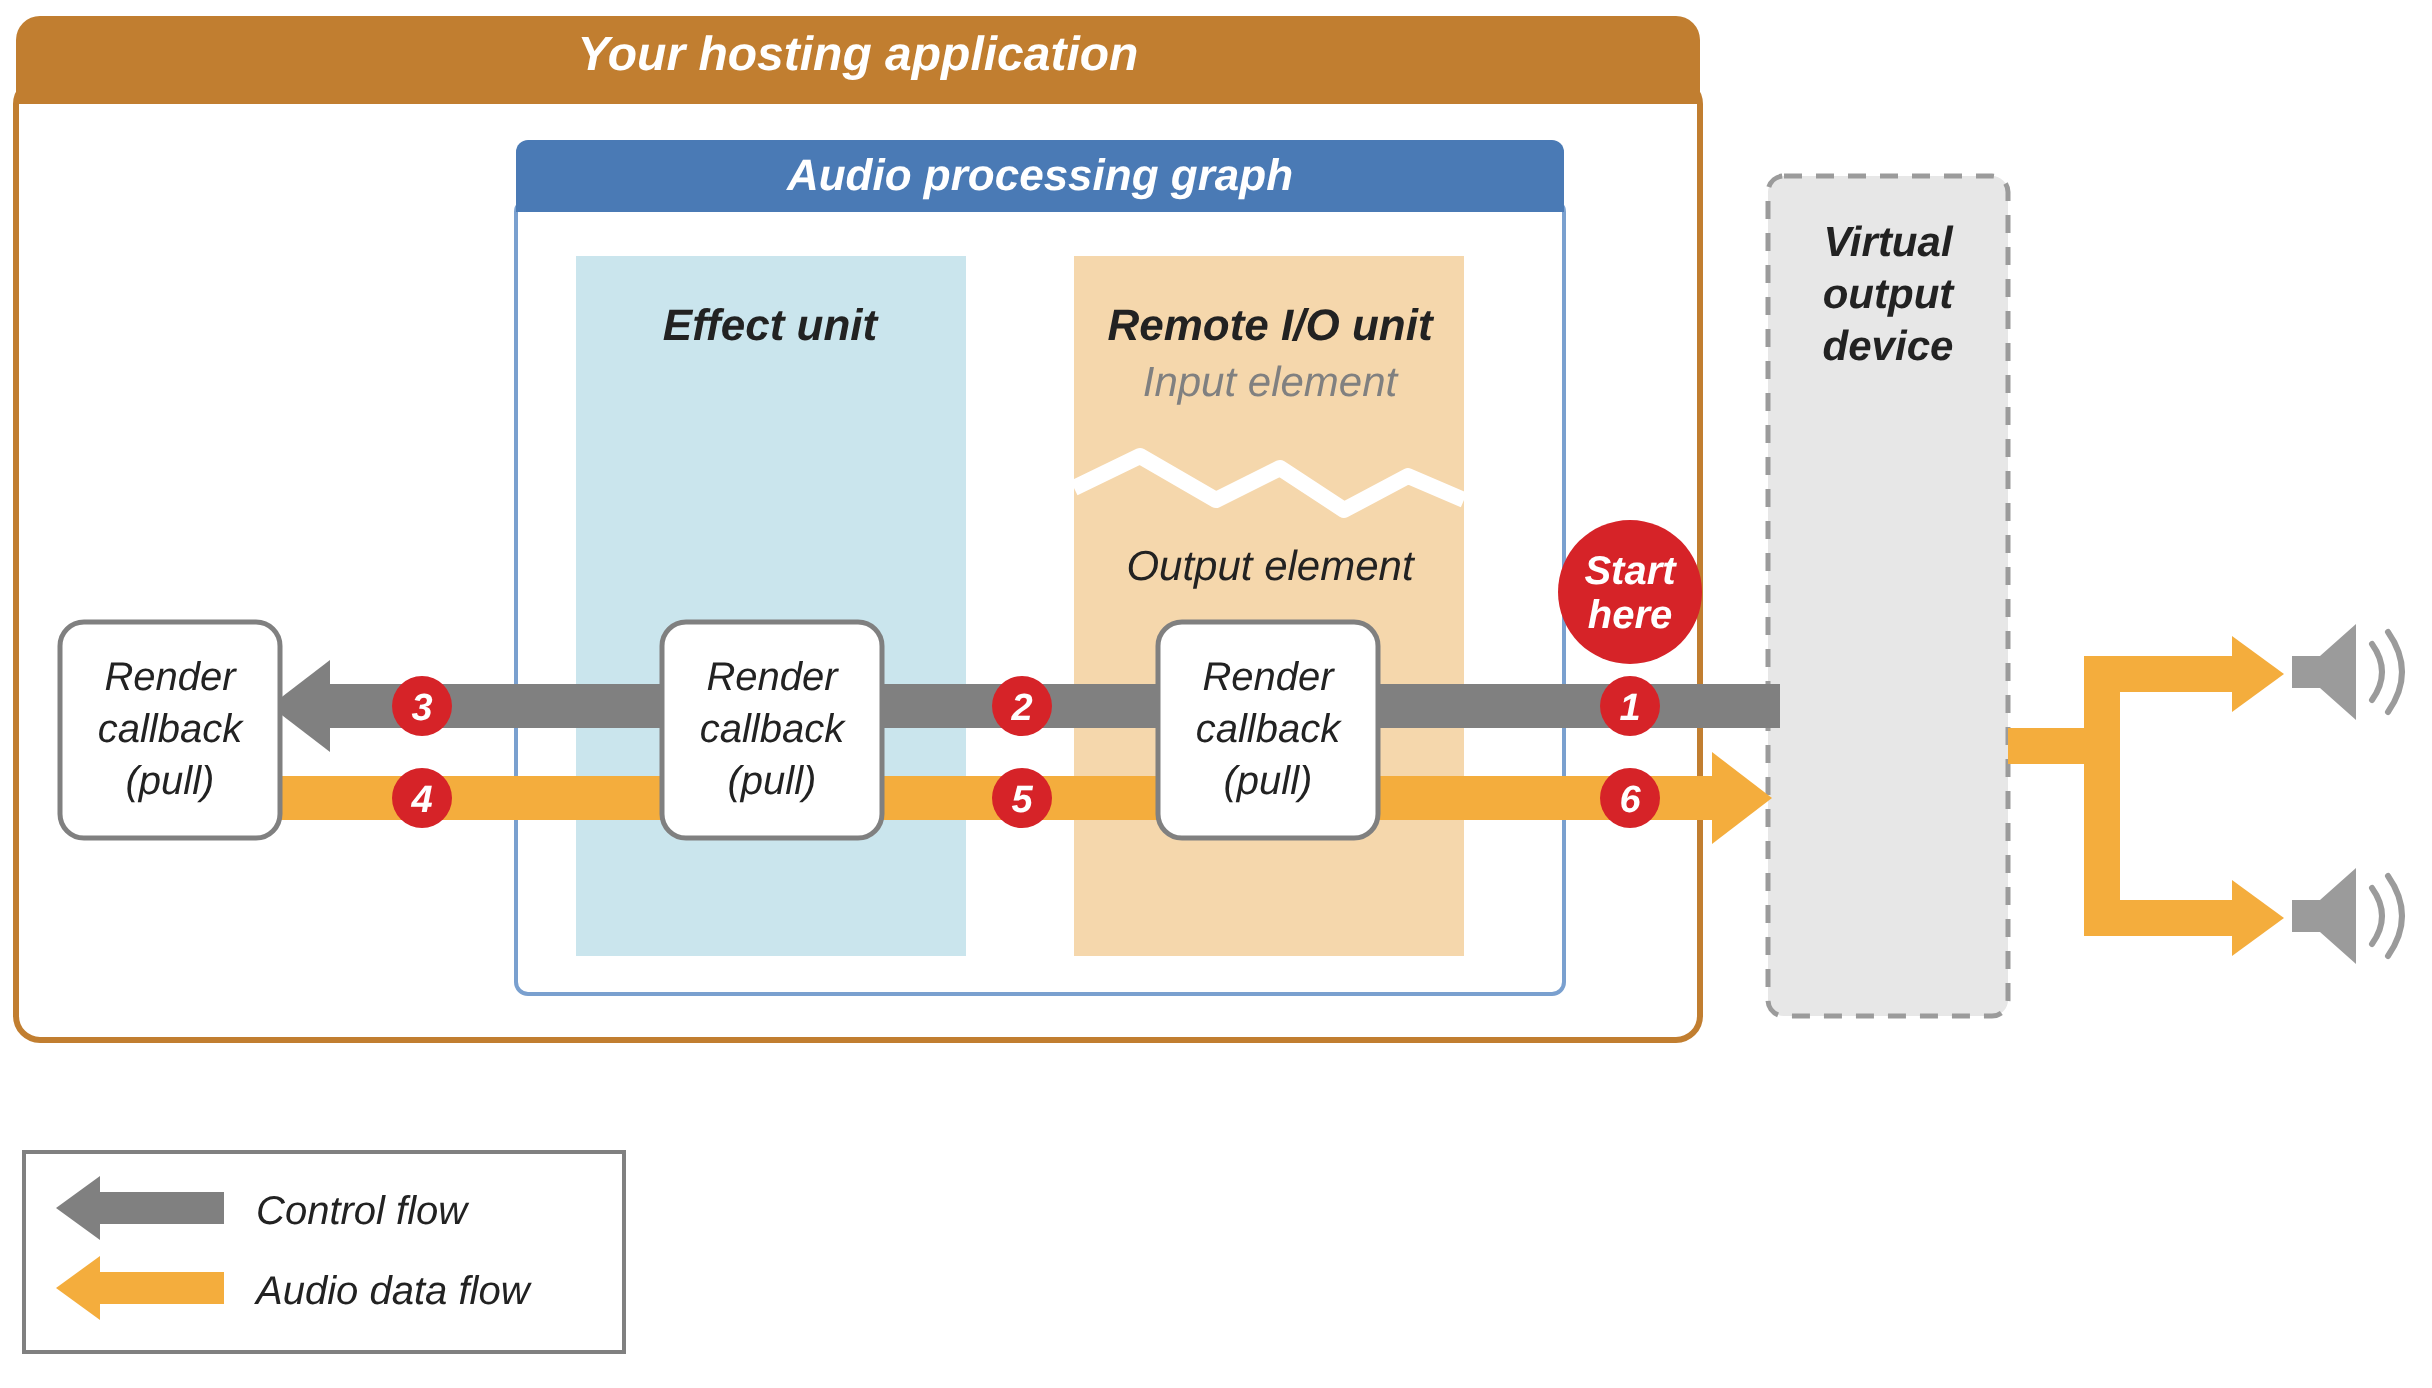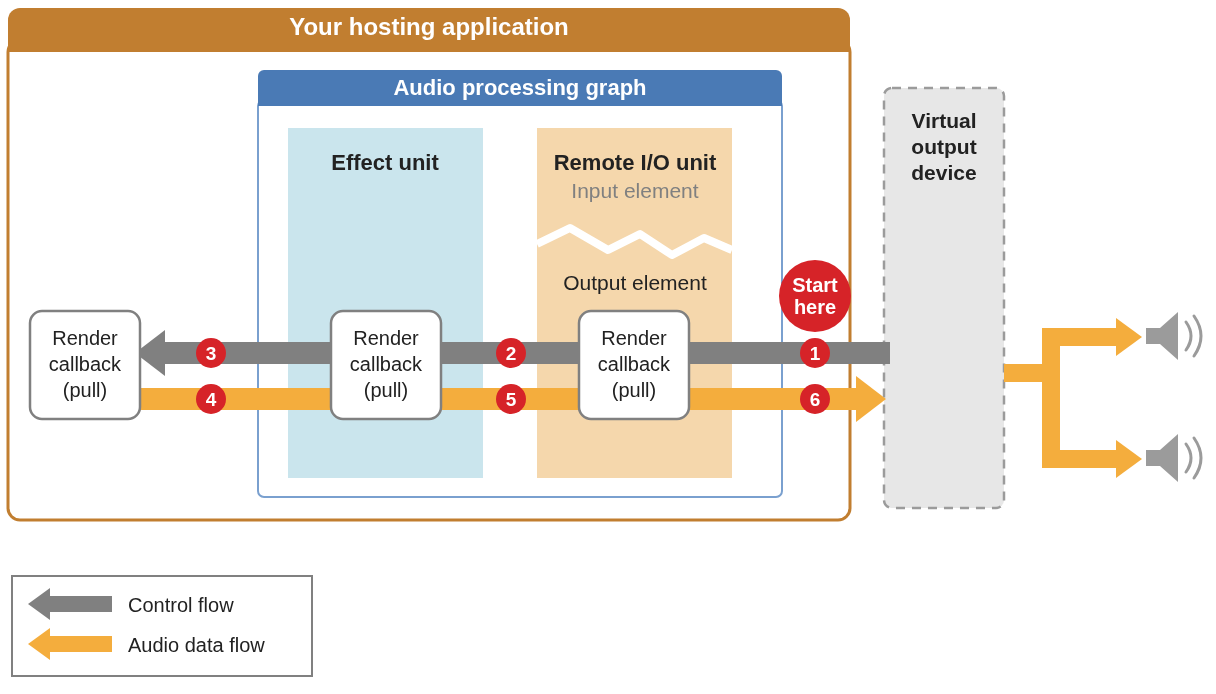--- a/index.html
+++ b/index.html
@@ -5,20 +5,21 @@
   html, body {
     margin: 0;
     padding: 0;
     background: #ffffff;
     font-family: "Helvetica Neue", Helvetica, Arial, sans-serif;
   }
   #stage {
     position: relative;
     width: 1216px;
     height: 694px;
+    font-style: italic;
   }
   svg { display: block; }
 </style>
 </head>
 <body>
 
 <div id="stage">
 <svg width="1216" height="694" viewBox="0 0 1216 694" xmlns="http://www.w3.org/2000/svg">
 
   <g>

